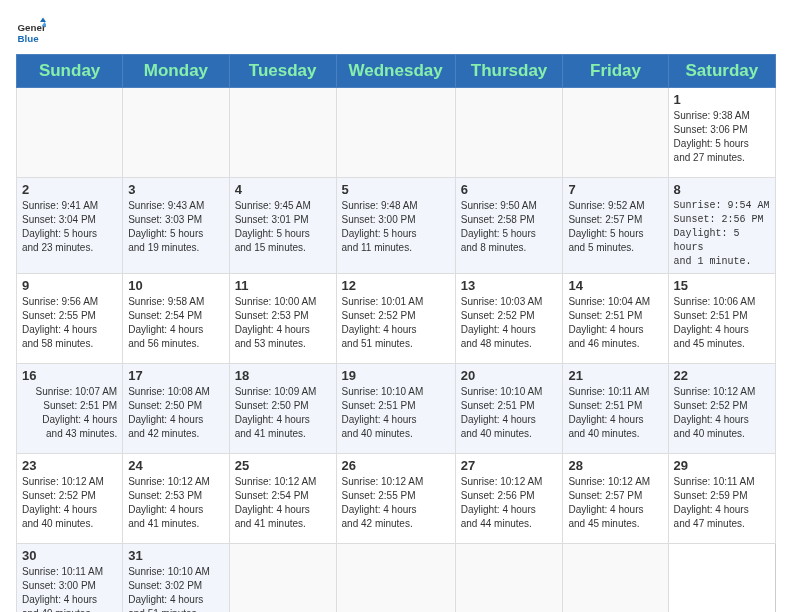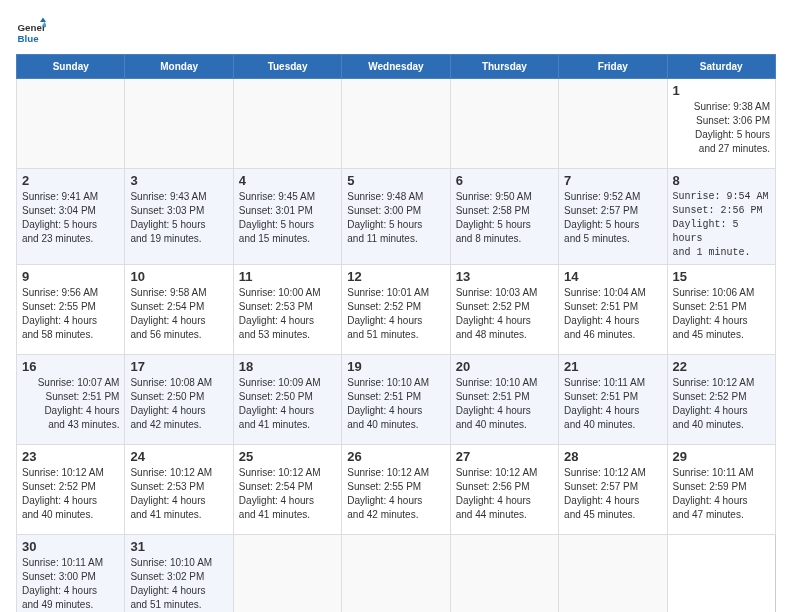--- a/index.html
+++ b/index.html
@@ -37,22 +37,22 @@
       font-size: 14px;
       color: #555;
     }
     .calendar-table {
       width: 100%;
       border-collapse: collapse;
       border: 1px solid #ccc;
     }
     .calendar-table th {
       background: #2d6db5;
-      color: #ffffff;
-      font-size: 10px;
+      color: #86efac;
+      font-size: 17px;
       font-weight: bold;
       padding: 6px 12px;
       text-align: center;
       border: 1px solid #4a80c0;
     }
     .calendar-table td {
       vertical-align: top;
       padding: 4px 5px;
       border: 1px solid #ddd;
       background: #fff;
@@ -119,21 +119,21 @@
   <tbody id="calendar-body">
   <tr>
         <td class="empty"></td>
         <td class="empty"></td>
         <td class="empty"></td>
         <td class="empty"></td>
         <td class="empty"></td>
         <td class="empty"></td>
         <td>
           <span class="day-num">1</span>
-          <div class="day-info" style="white-space: pre-line; text-align: right;">Sunrise: 9:38 AM
+          <div class="day-info" style="white-space: pre-line;">Sunrise: 9:38 AM
 Sunset: 3:06 PM
 Daylight: 5 hours
 and 27 minutes.</div>
         </td>
       </tr>
       <tr>
         <td>
           <span class="day-num">2</span>
           <div class="day-info" style="white-space: pre-line;">Sunrise: 9:41 AM
 Sunset: 3:04 PM

